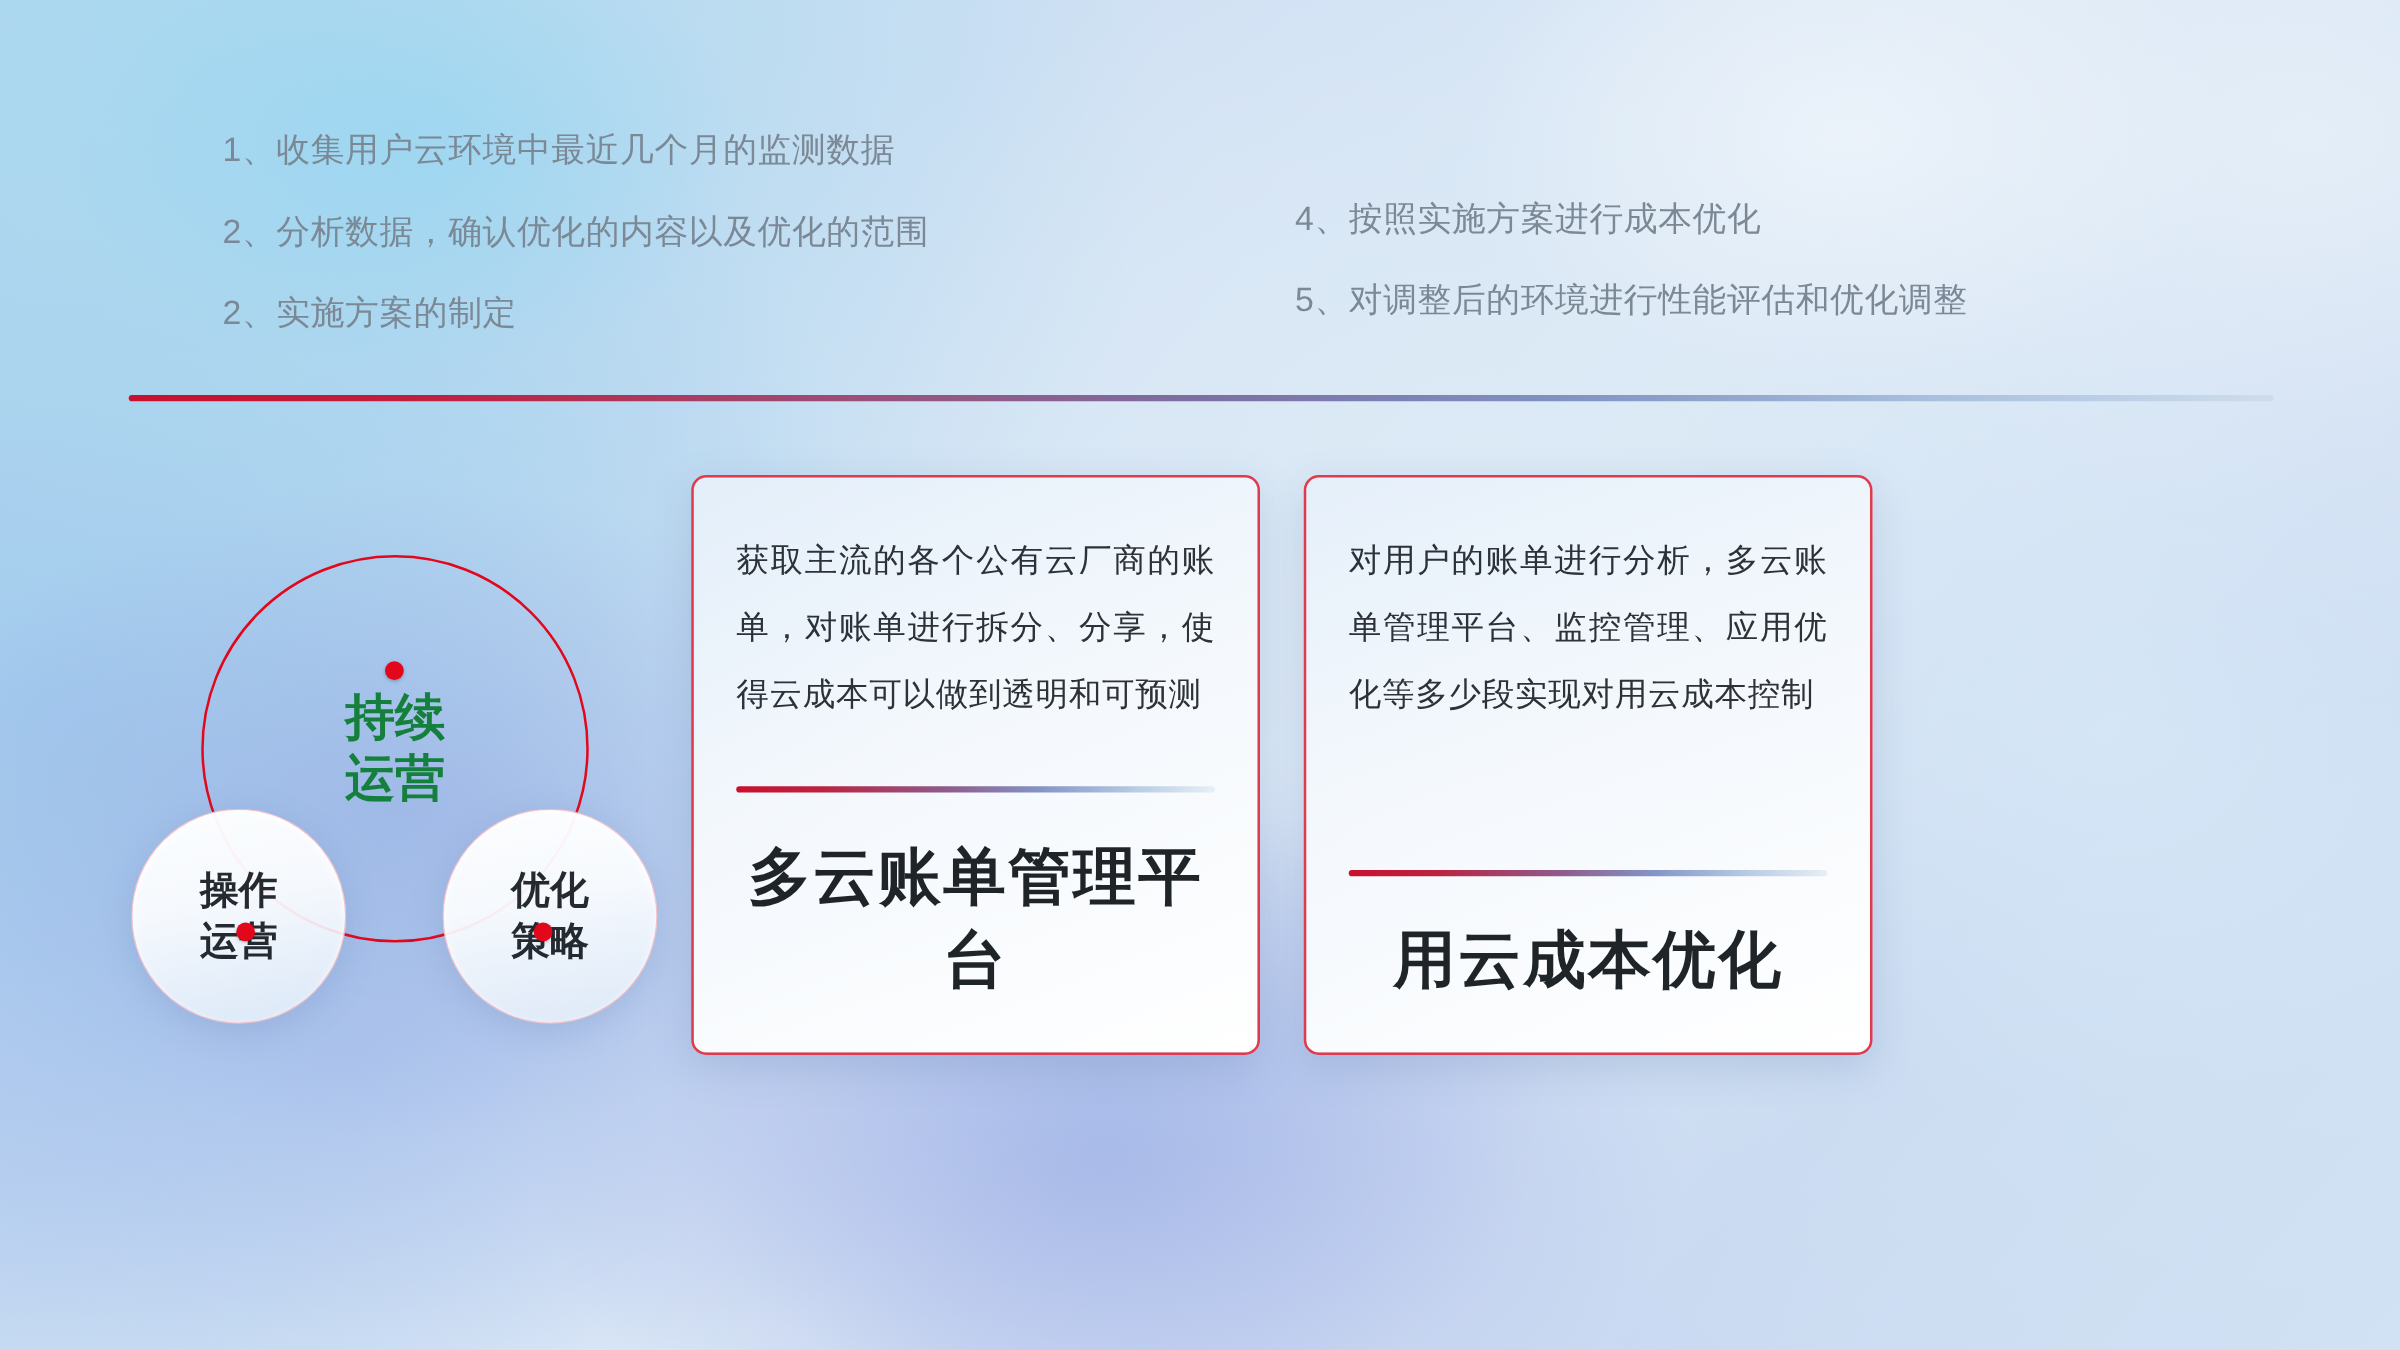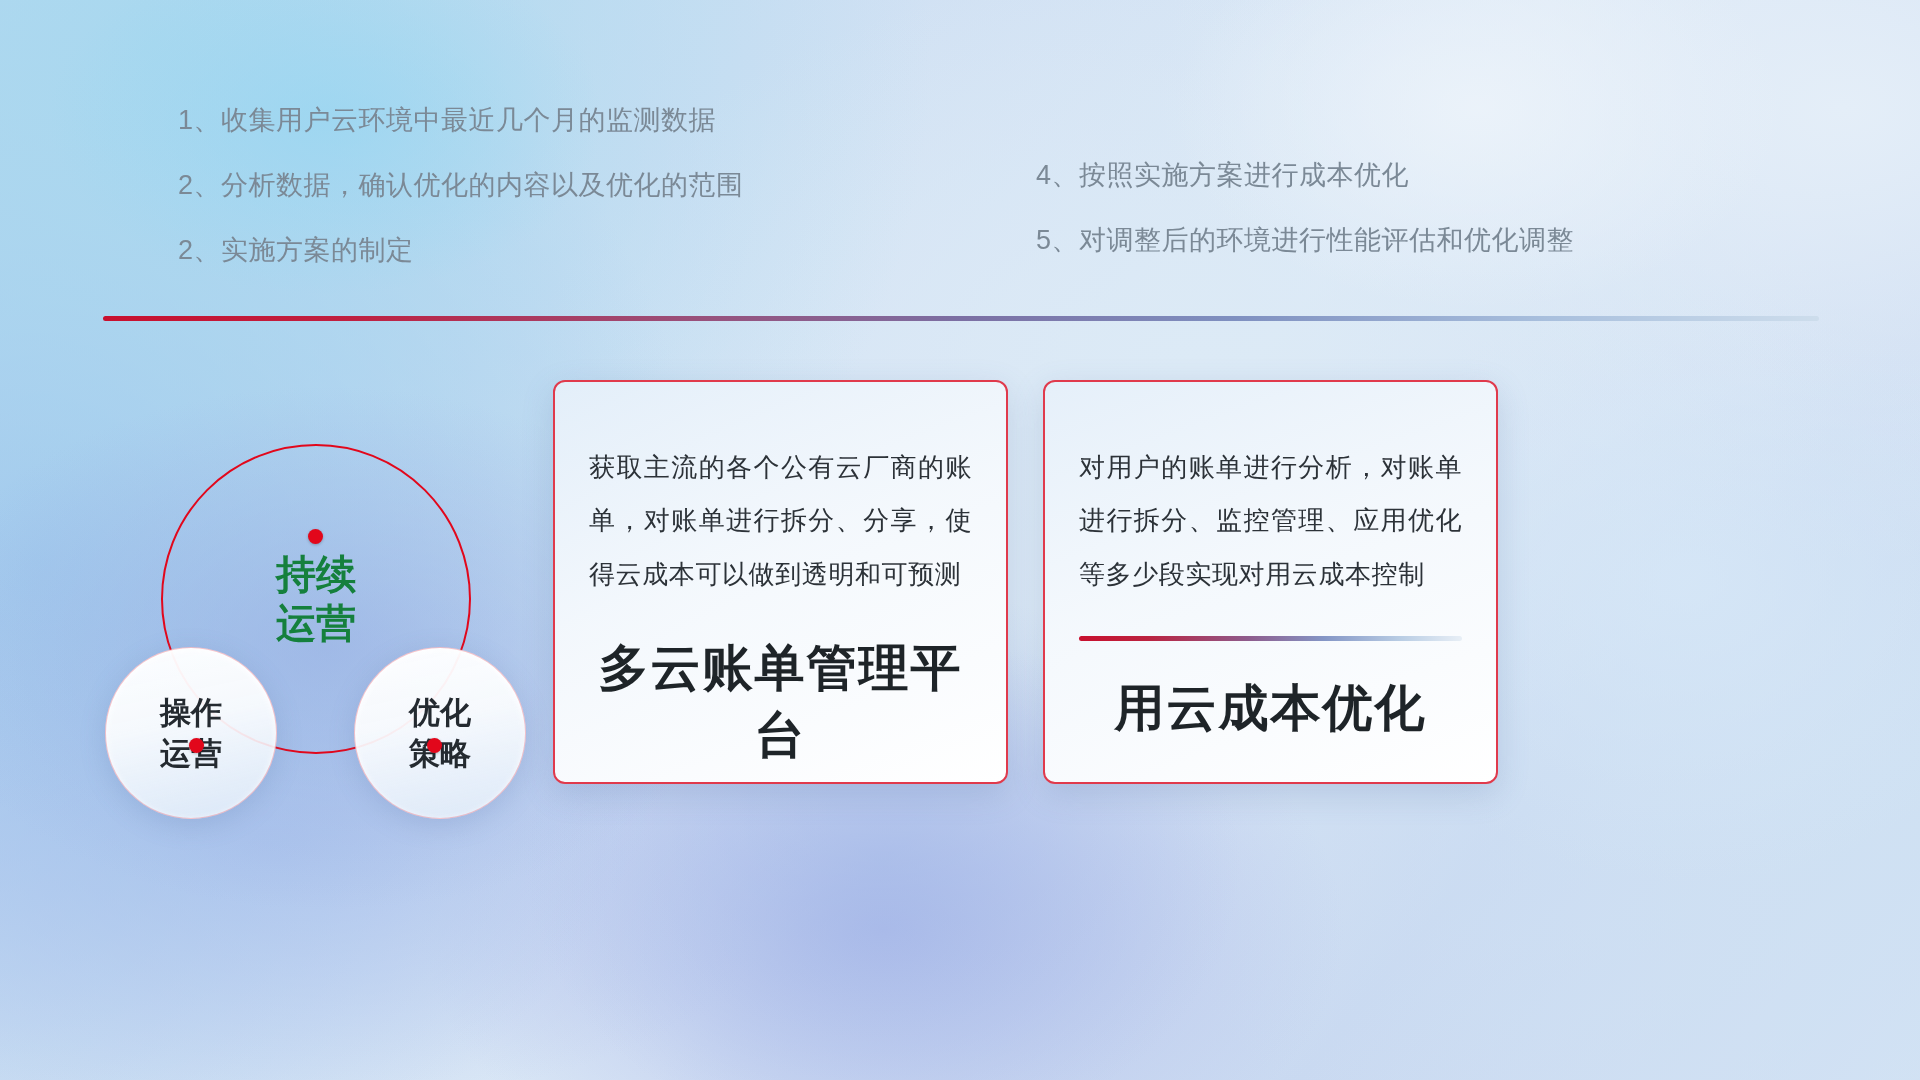--- a/index.html
+++ b/index.html
@@ -91,26 +91,26 @@
   .node{
     position:absolute; width:15px; height:15px; border-radius:50%;
     background:#e2071b; box-shadow:0 1px 3px rgba(0,0,0,.25);
   }
   #node-top   { left:212px; top:177px; }
   #node-left  { left:93px;  top:386px; }
   #node-right { left:331px; top:386px; }
 
   
   .card{
-    position:absolute; top:380px; width:455px; height:404px;
+    position:absolute; top:380px; width:455px; height:464px;
     border-radius:12px;
     border:2px solid #e03a4c;
     background:linear-gradient(160deg, rgba(230,240,250,.92) 0%, rgba(245,249,253,.96) 45%, #ffffff 100%);
     box-shadow:0 10px 32px rgba(80,110,160,.20);
-    padding:59px 34px 0 34px;
+    padding:40px 34px 0 34px;
     display:flex; flex-direction:column;
   }
   #card-1{ left:553px; }
   #card-2{ left:1043px; }
   .card-body{
     font-size:26px; color:#2c3238; line-height:2.05; letter-spacing:.6px;
     text-align:justify; text-align-last:left; flex:0 0 auto;
   }
   .card-divider{
     margin-top:auto; height:5px; border-radius:3px;
@@ -175,16 +175,16 @@
   <div class="node" id="node-right"></div>
 </div>
 
 <div class="card" id="card-1">
   <div class="card-body">获取主流的各个公有云厂商的账单，对账单进行拆分、分享，使得云成本可以做到透明和可预测</div>
   <div class="card-divider"></div>
   <div class="card-title">多云账单管理平台</div>
 </div>
 
 <div class="card" id="card-2">
-  <div class="card-body">对用户的账单进行分析，对账单进行拆分、监控管理、应用优化等多少段实现对用云成本控制</div>
+  <div class="card-body">对用户的账单进行分析，多云账单管理平台、监控管理、应用优化等多少段实现对用云成本控制</div>
   <div class="card-divider"></div>
   <div class="card-title">用云成本优化</div>
 </div>
 
 </body></html>

